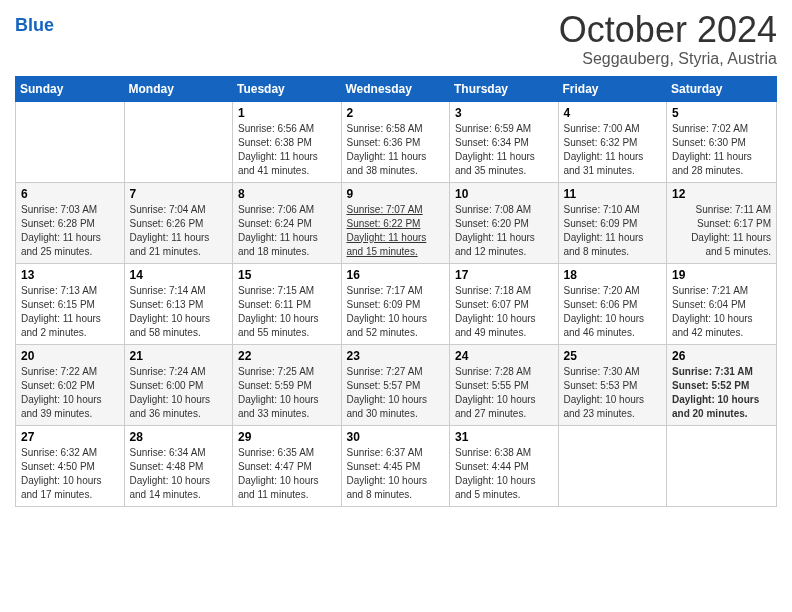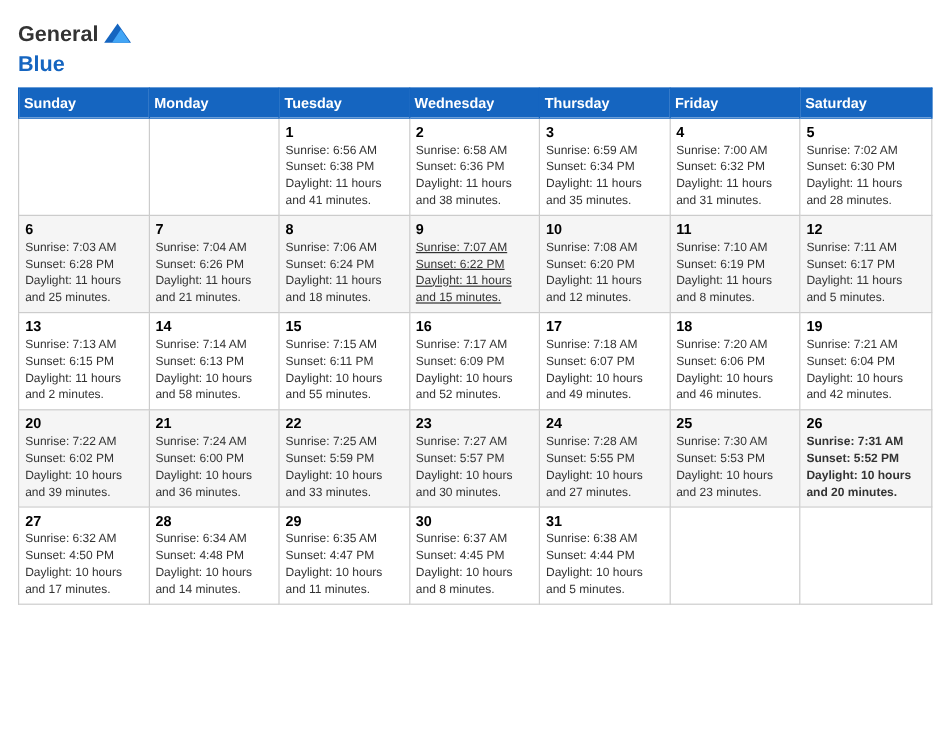--- a/index.html
+++ b/index.html
@@ -92,29 +92,26 @@
       background: #fff !important;
     }
   </style>
 </head>
 <body>
 
 <div class="container">
   <div class="header">
     <div class="logo">
       <div>
-        <div style="display:flex; align-items:center;">
-          <span class="logo-text logo-general">General</span>
-          <svg class="logo-icon" viewBox="0 0 30 30">
-            <polygon points="3,22 15,5 27,22" fill="#1565c0"></polygon>
-            <polygon points="10,22 18,10 26,22" fill="#42a5f5"></polygon>
-          </svg>
-        </div>
         <span class="logo-text logo-blue">Blue</span>
       </div>
+    </div>
+    <div class="title-block">
+      <div class="month-title">October 2024</div>
+      <div class="location">Seggauberg, Styria, Austria</div>
     </div>
   </div>
 
   <table class="calendar">
     <thead>
       <tr>
       <th>Sunday</th>
           <th>Monday</th>
           <th>Tuesday</th>
           <th>Wednesday</th>
@@ -185,26 +182,26 @@
           </td>
           <td>
             <span class="day-num">10</span>
             <div class="day-info" style="white-space: pre-line;">Sunrise: 7:08 AM
 Sunset: 6:20 PM
 Daylight: 11 hours and 12 minutes.</div>
           </td>
           <td>
             <span class="day-num">11</span>
             <div class="day-info" style="white-space: pre-line;">Sunrise: 7:10 AM
-Sunset: 6:19 PM
+Sunset: 6:09 PM
 Daylight: 11 hours and 8 minutes.</div>
           </td>
           <td>
             <span class="day-num">12</span>
-            <div class="day-info" style="white-space: pre-line;">Sunrise: 7:11 AM
+            <div class="day-info" style="white-space: pre-line; text-align: right;">Sunrise: 7:11 AM
 Sunset: 6:17 PM
 Daylight: 11 hours and 5 minutes.</div>
           </td>
         </tr>
         <tr>
           <td>
             <span class="day-num">13</span>
             <div class="day-info" style="white-space: pre-line;">Sunrise: 7:13 AM
 Sunset: 6:15 PM
 Daylight: 11 hours and 2 minutes.</div>

